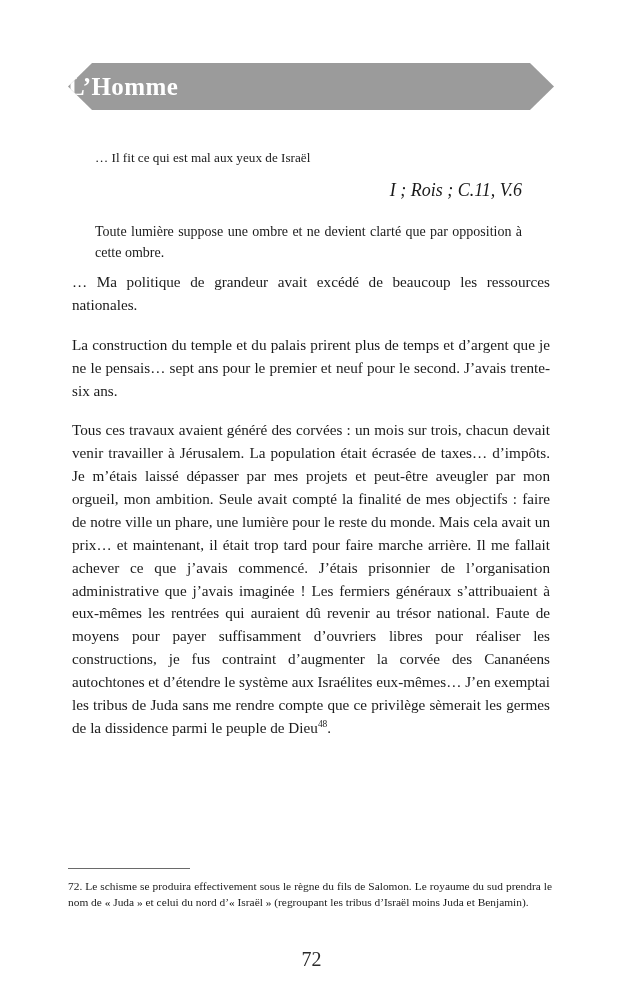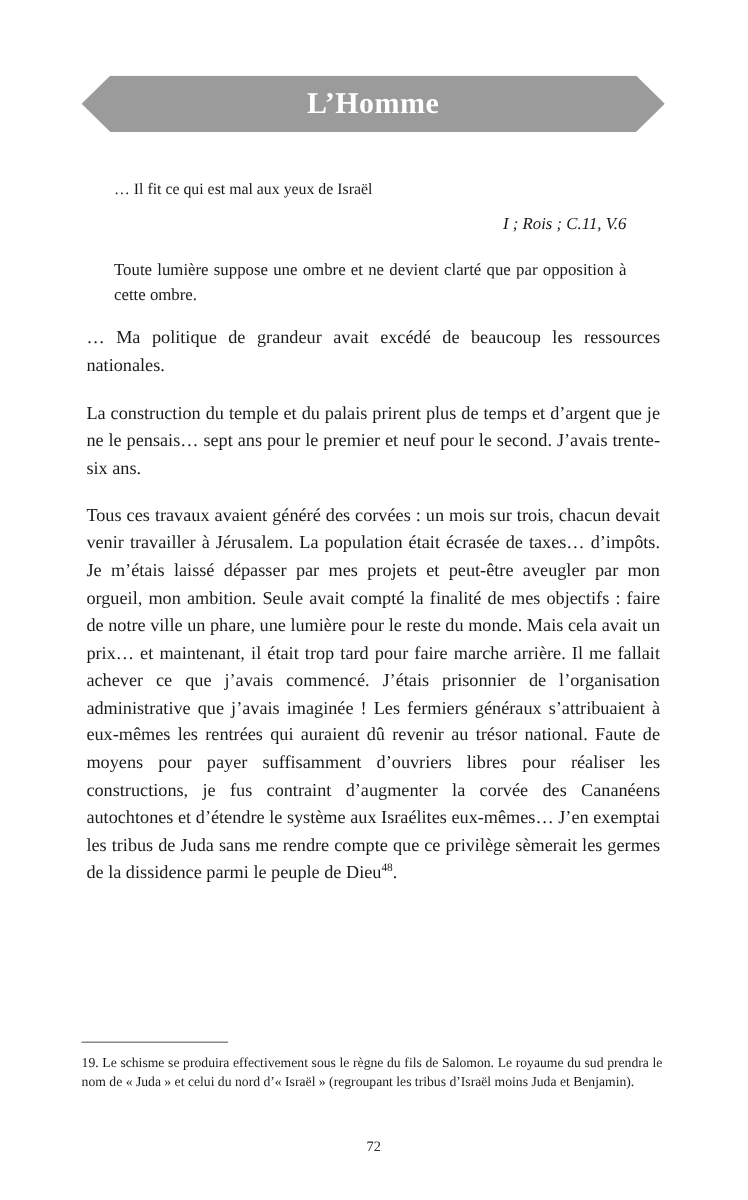--- a/index.html
+++ b/index.html
@@ -29,21 +29,20 @@
     height: 47px;
   }
   .banner {
     width: 100%;
     height: 100%;
     background: #9b9b9b;
     -webkit-clip-path: polygon(24px 0, calc(100% - 24px) 0, 100% 50%, calc(100% - 24px) 100%, 24px 100%, 0 50%);
     clip-path: polygon(24px 0, calc(100% - 24px) 0, 100% 50%, calc(100% - 24px) 100%, 24px 100%, 0 50%);
     display: flex;
     align-items: center;
-    justify-content: center;
   }
   .banner-title {
     color: #ffffff;
     font-size: 25px;
     font-weight: 700;
     letter-spacing: 0.4px;
     line-height: 1;
     white-space: nowrap;
   }
 
@@ -57,21 +56,21 @@
     line-height: 1.5;
   }
   .epigraph .quote-line {
     margin: 0;
     text-align: left;
   }
   .epigraph .citation {
     margin: 9px 0 0 0;
     text-align: right;
     font-style: italic;
-    font-size: 14px;
+    font-size: 18px;
   }
   .epigraph .maxim {
     margin: 17px 0 0 0;
     text-align: justify;
     text-align-last: left;
     font-size: 14px;
     line-height: 1.52;
   }
 
   
@@ -120,21 +119,21 @@
     color: #1a1a1a;
   }
 
   
   .page-number {
     position: absolute;
     left: 0;
     right: 0;
     top: 948px;
     text-align: center;
-    font-size: 12px;
+    font-size: 20px;
     color: #2a2a2a;
   }
 </style>
 </head>
 <body>
 
 <div class="page">
 
   <div class="banner-wrap">
     <div class="banner">
@@ -149,18 +148,18 @@
   </div>
 
   <div class="body-text">
     <p>… Ma politique de grandeur avait excédé de beaucoup les ressources nationales.</p>
     <p>La construction du temple et du palais prirent plus de temps et d’argent que je ne le pensais… sept ans pour le premier et neuf pour le second. J’avais trente-six ans.</p>
     <p><span>Tous ces travaux avaient généré des corvées : un mois sur trois, chacun devait venir travailler à Jérusalem. La population était écrasée de taxes… d’impôts. Je m’étais laissé dépasser par mes projets et peut-être aveugler par mon orgueil, mon ambition. Seule avait compté la finalité de mes objectifs : faire de notre ville un phare, une lumière pour le reste du monde. Mais cela avait un prix… et maintenant, il était trop tard pour faire marche arrière. Il me fallait achever ce que j’avais commencé. J’étais prisonnier de l’organisation administrative que j’avais imaginée ! Les fermiers généraux s’attribuaient à eux-mêmes les rentrées qui auraient dû revenir au trésor national. Faute de moyens pour payer suffisamment d’ouvriers libres pour réaliser les constructions, je fus contraint d’augmenter la corvée des Cananéens autochtones et d’étendre le système aux Israélites eux-mêmes… J’en exemptai les tribus de Juda sans me rendre compte que ce privilège sèmerait les germes de la dissidence parmi le peuple de Dieu</span><sup class="fn-ref">48</sup>.</p>
   </div>
 
   <div class="footnote-area">
     <div class="footnote-rule"></div>
-    <p class="footnote-text">19. Le schisme se produira effectivement sous le règne du fils de Salomon. Le royaume du sud prendra le nom de « Juda » et celui du nord d’« Israël » (regroupant les tribus d’Israël moins Juda et Benjamin).</p>
+    <p class="footnote-text">72. Le schisme se produira effectivement sous le règne du fils de Salomon. Le royaume du sud prendra le nom de « Juda » et celui du nord d’« Israël » (regroupant les tribus d’Israël moins Juda et Benjamin).</p>
   </div>
 
   <div class="page-number">72</div>
 
 </div>
 
 </body></html>

